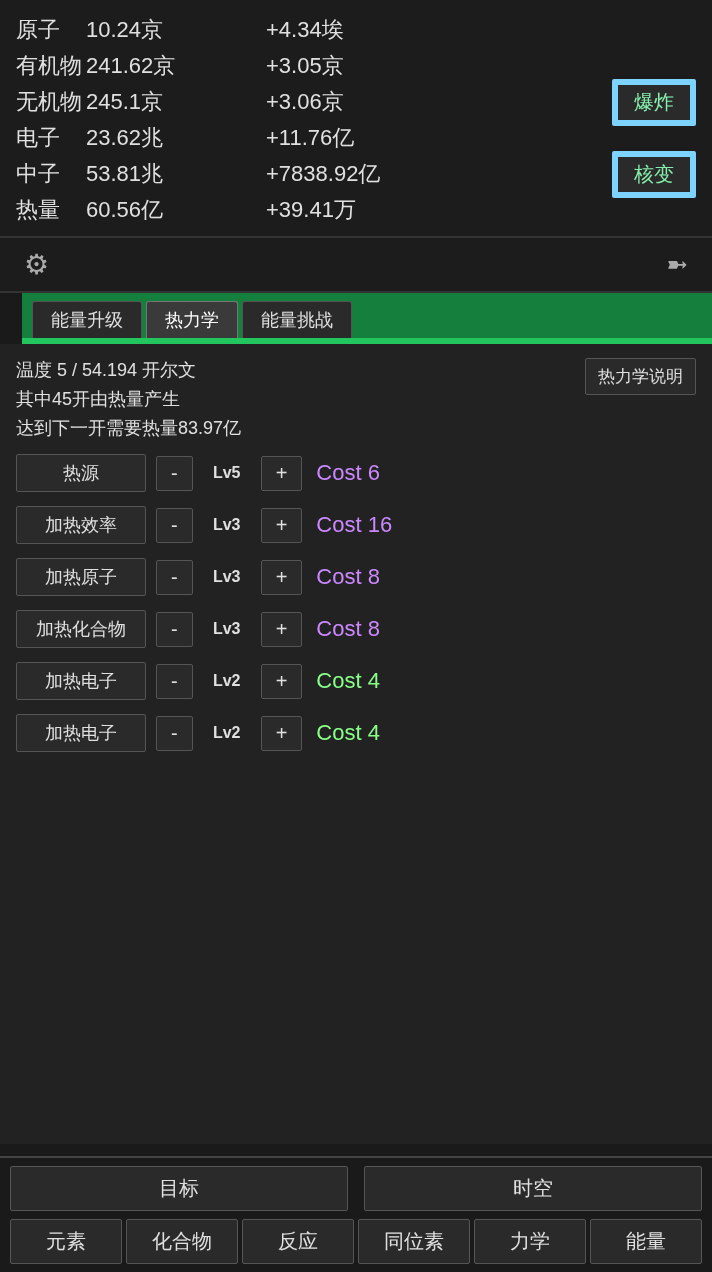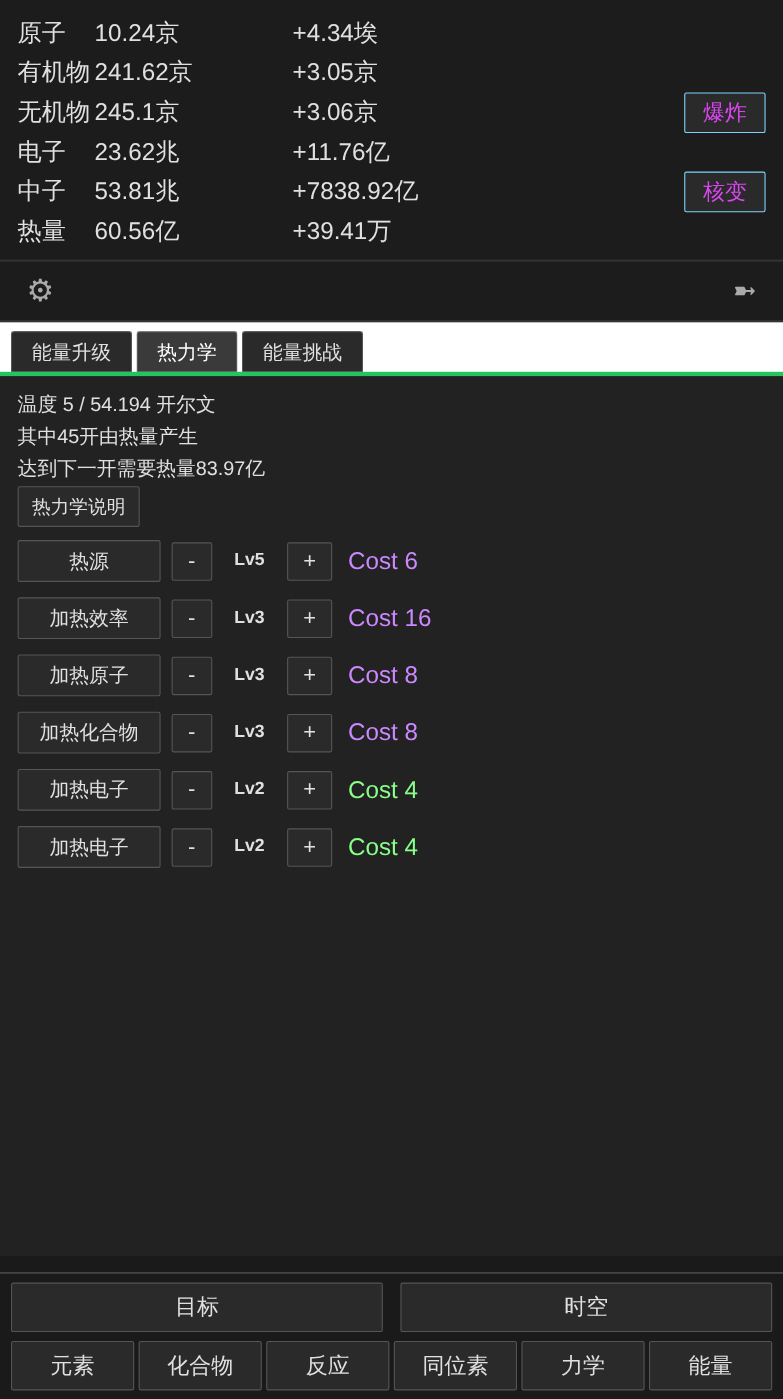--- a/index.html
+++ b/index.html
@@ -34,22 +34,22 @@
       color: #e0e0e0;
     }
     .stat-rate {
       width: 180px;
       color: #e0e0e0;
     }
     .stat-btn {
       position: absolute;
       right: 0;
       background: #2a2a2a;
-      border: 1px solid #7dd3fc;
-      color: #d946ef;
+      border: 6px solid #7dd3fc;
+      color: #86efac;
       font-size: 20px;
       padding: 4px 16px;
       cursor: pointer;
       font-family: "Microsoft YaHei", "SimHei", sans-serif;
       border-radius: 2px;
     }
 
     
     .icon-bar {
       background: #1c1c1c;
@@ -65,25 +65,26 @@
       cursor: pointer;
     }
     .shuffle-icon {
       font-size: 26px;
       color: #aaa;
       cursor: pointer;
     }
 
     
     .tab-bar {
-      background: #ffffff;
+      background: #15803d;
       display: flex;
       gap: 0;
       padding: 8px 10px 0 10px;
-      border-bottom: 4px solid #22c55e;
+      border-bottom: 6px solid #22c55e;
+      margin-left: 22px;
     }
     .tab {
       background: #2a2a2a;
       border: 1px solid #555;
       border-bottom: none;
       color: #e0e0e0;
       font-size: 18px;
       padding: 6px 18px;
       cursor: pointer;
       font-family: "Microsoft YaHei", "SimHei", sans-serif;
@@ -102,21 +103,20 @@
       padding: 12px 16px;
       min-height: 800px;
     }
 
     
     .info-block {
       display: flex;
       justify-content: space-between;
       align-items: flex-start;
       margin-bottom: 12px;
-      flex-direction: column;
     }
     .info-text {
       font-size: 18px;
       color: #e0e0e0;
       line-height: 1.6;
     }
     .info-explain-btn {
       background: #2a2a2a;
       border: 1px solid #555;
       color: #e0e0e0;

